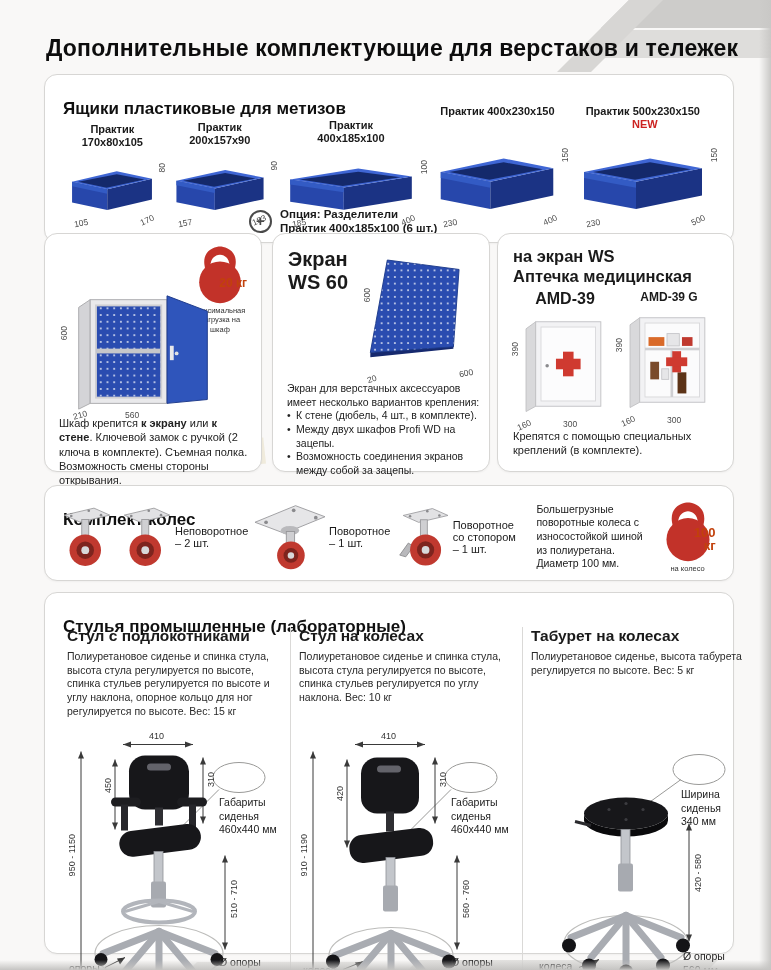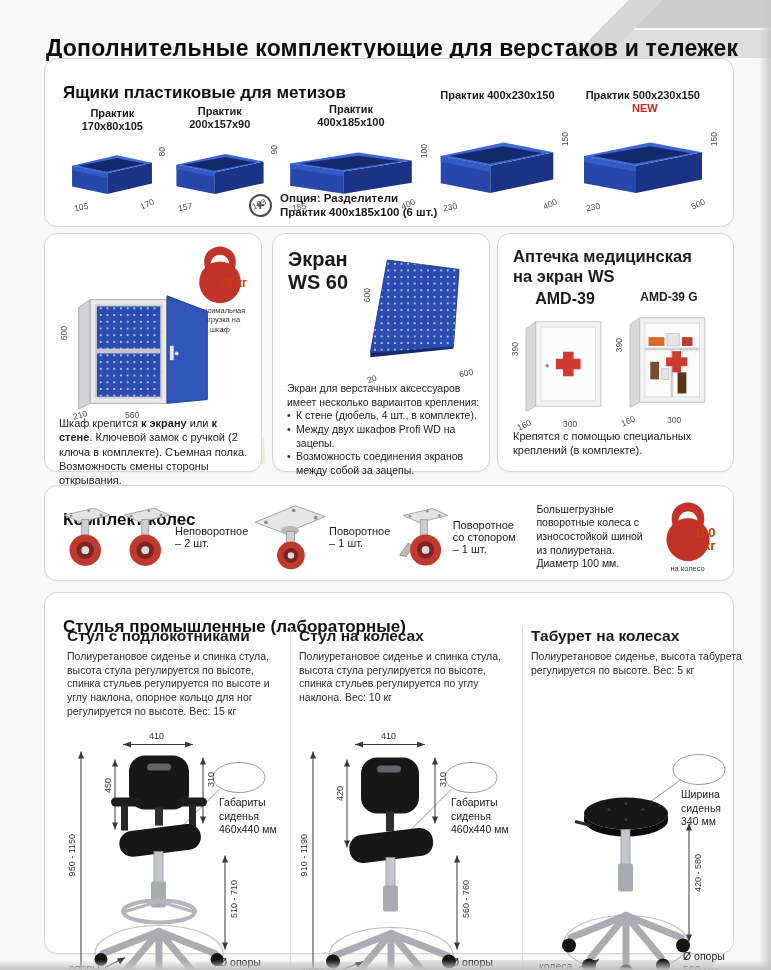--- a/index.html
+++ b/index.html
@@ -56,21 +56,21 @@
     <div class="deco" style="bottom:-4px;right:60px;width:300px;height:14px;background:#e3e2e0;"></div>
     <div class="deco" style="bottom:-4px;right:420px;width:160px;height:12px;background:#e8e7e5;"></div>
   </div>
 
   <div class="wm" style="left:240px;top:420px;font-size:38px;letter-spacing:6px;color:rgba(190,170,80,.16);transform:rotate(-6deg);">ЛЕВИЛОН</div>
   <div class="wm" style="left:300px;top:660px;font-size:42px;letter-spacing:6px;color:rgba(140,140,140,.13);transform:rotate(-8deg);">ЛЕВИЛОН</div>
   <div class="wm" style="left:230px;top:150px;font-size:26px;letter-spacing:4px;color:rgba(190,170,80,.14);transform:rotate(-10deg);">ЛЕВИЛОН</div>
 
   <h1 class="page-title">Дополнительные комплектующие для верстаков и тележек</h1>
 
-  <section class="panel" style="left:44px;top:58px;width:688px;height:167px;border-radius:13px;">
+  <section class="panel" style="left:44px;top:74px;width:688px;height:167px;border-radius:13px;">
     <h2 class="ptitle">Ящики пластиковые для метизов</h2>
     <div class="bins-row">
 
       <div class="bin-product" style="width:108px;">
         <div class="bin-label">
           <span>Практик</span>
             <span>170х80х105</span>
         </div>
         <div class="bin-fig" style="width:88px;height:58px;">
           <svg width="88" height="58" viewBox="0 0 130 78" preserveAspectRatio="none">
@@ -243,22 +243,22 @@
       <div class="bullets">
         <div>К стене (дюбель, 4 шт., в комплекте).</div>
         <div>Между двух шкафов Profi WD на зацепы.</div>
         <div>Возможность соединения экранов между собой за зацепы.</div>
       </div>
     </div>
   </section>
 
   <section class="panel" style="left:497px;top:233px;width:235px;height:237px;">
     <div style="position:absolute;left:15px;top:13px;font-size:16.5px;font-weight:800;line-height:1.2;">
+      <span style="display:block;">на экран WS</span>
       <span style="display:block;">Аптечка медицинская</span>
-      <span style="display:block;">на экран WS</span>
     </div>
 
     <div style="position:absolute;left:18px;top:56px;width:98px;">
       <div style="font-size:16px;font-weight:800;text-align:center;">AMD-39</div>
       <div style="position:relative;width:92px;height:106px;margin:4px auto 0;">
         <svg width="88" height="104" viewBox="0 0 100 112">
           <polygon points="8,16 19,8 19,104 8,110" fill="#d9d9db" stroke="#bfbfc2" stroke-width="1"></polygon>
           <rect x="19" y="8" width="74" height="96" fill="#f2f2f4" stroke="#bfbfc2"></rect>
           <rect x="25" y="14" width="62" height="84" fill="#fcfcfd" stroke="#d8d8da"></rect>
           <rect x="50" y="42" width="12" height="28" fill="#cf3a30"></rect>

